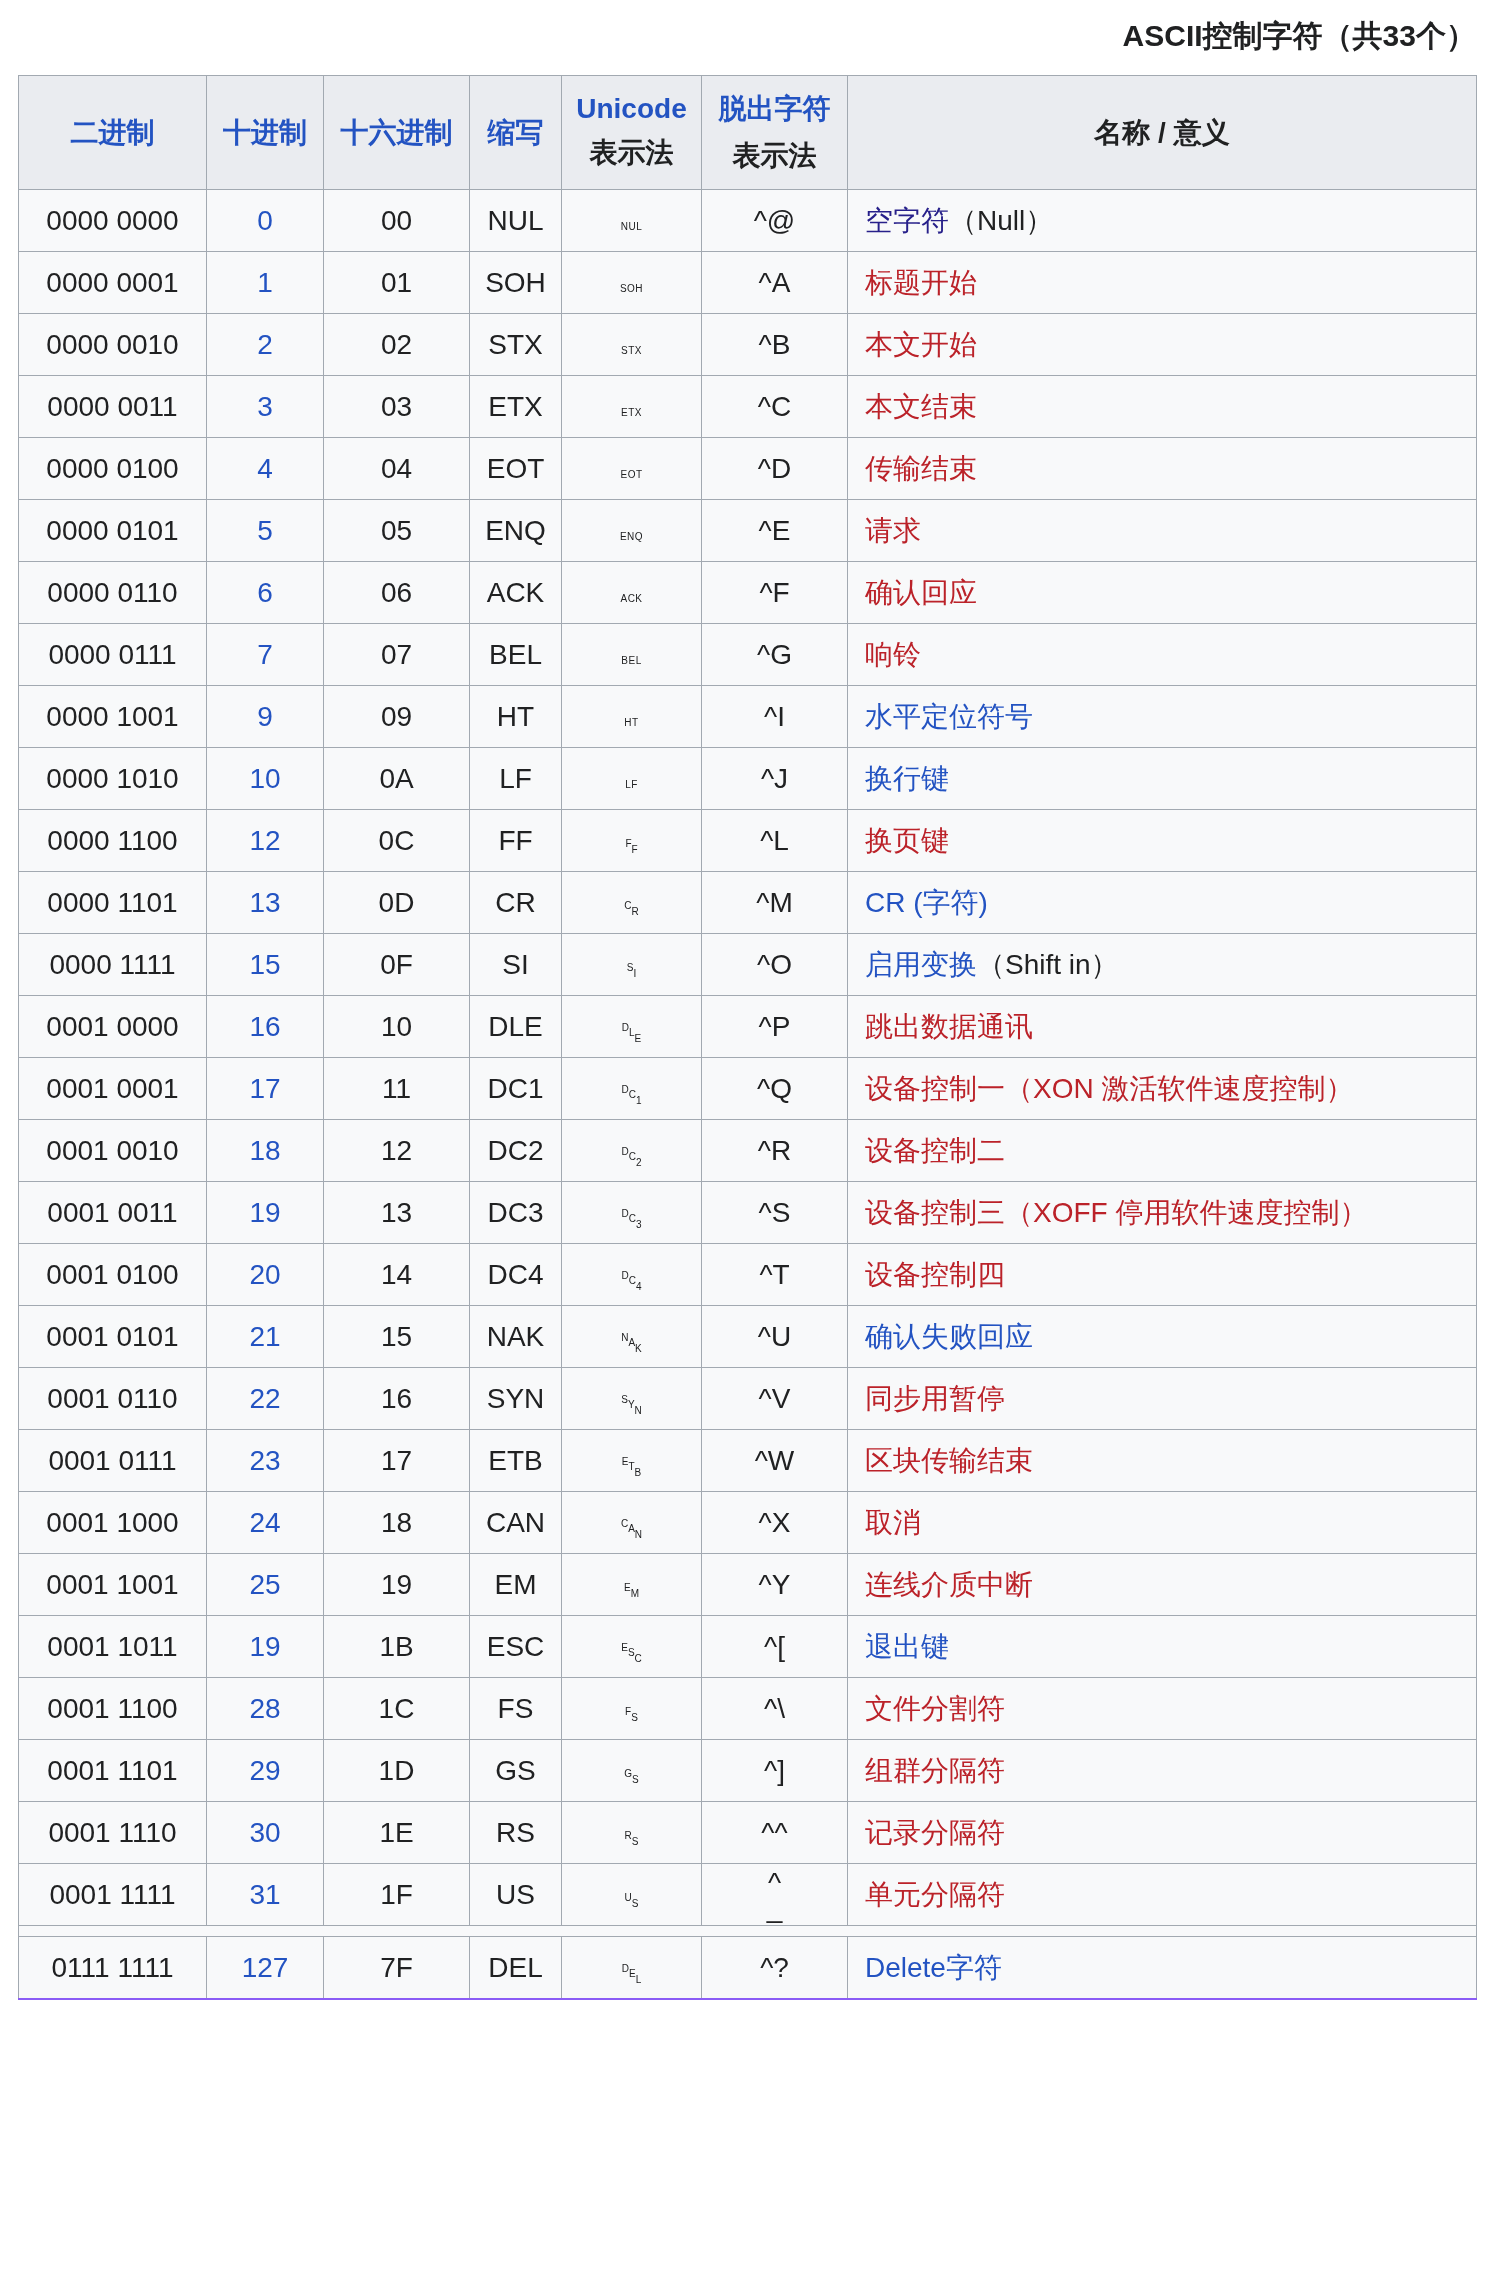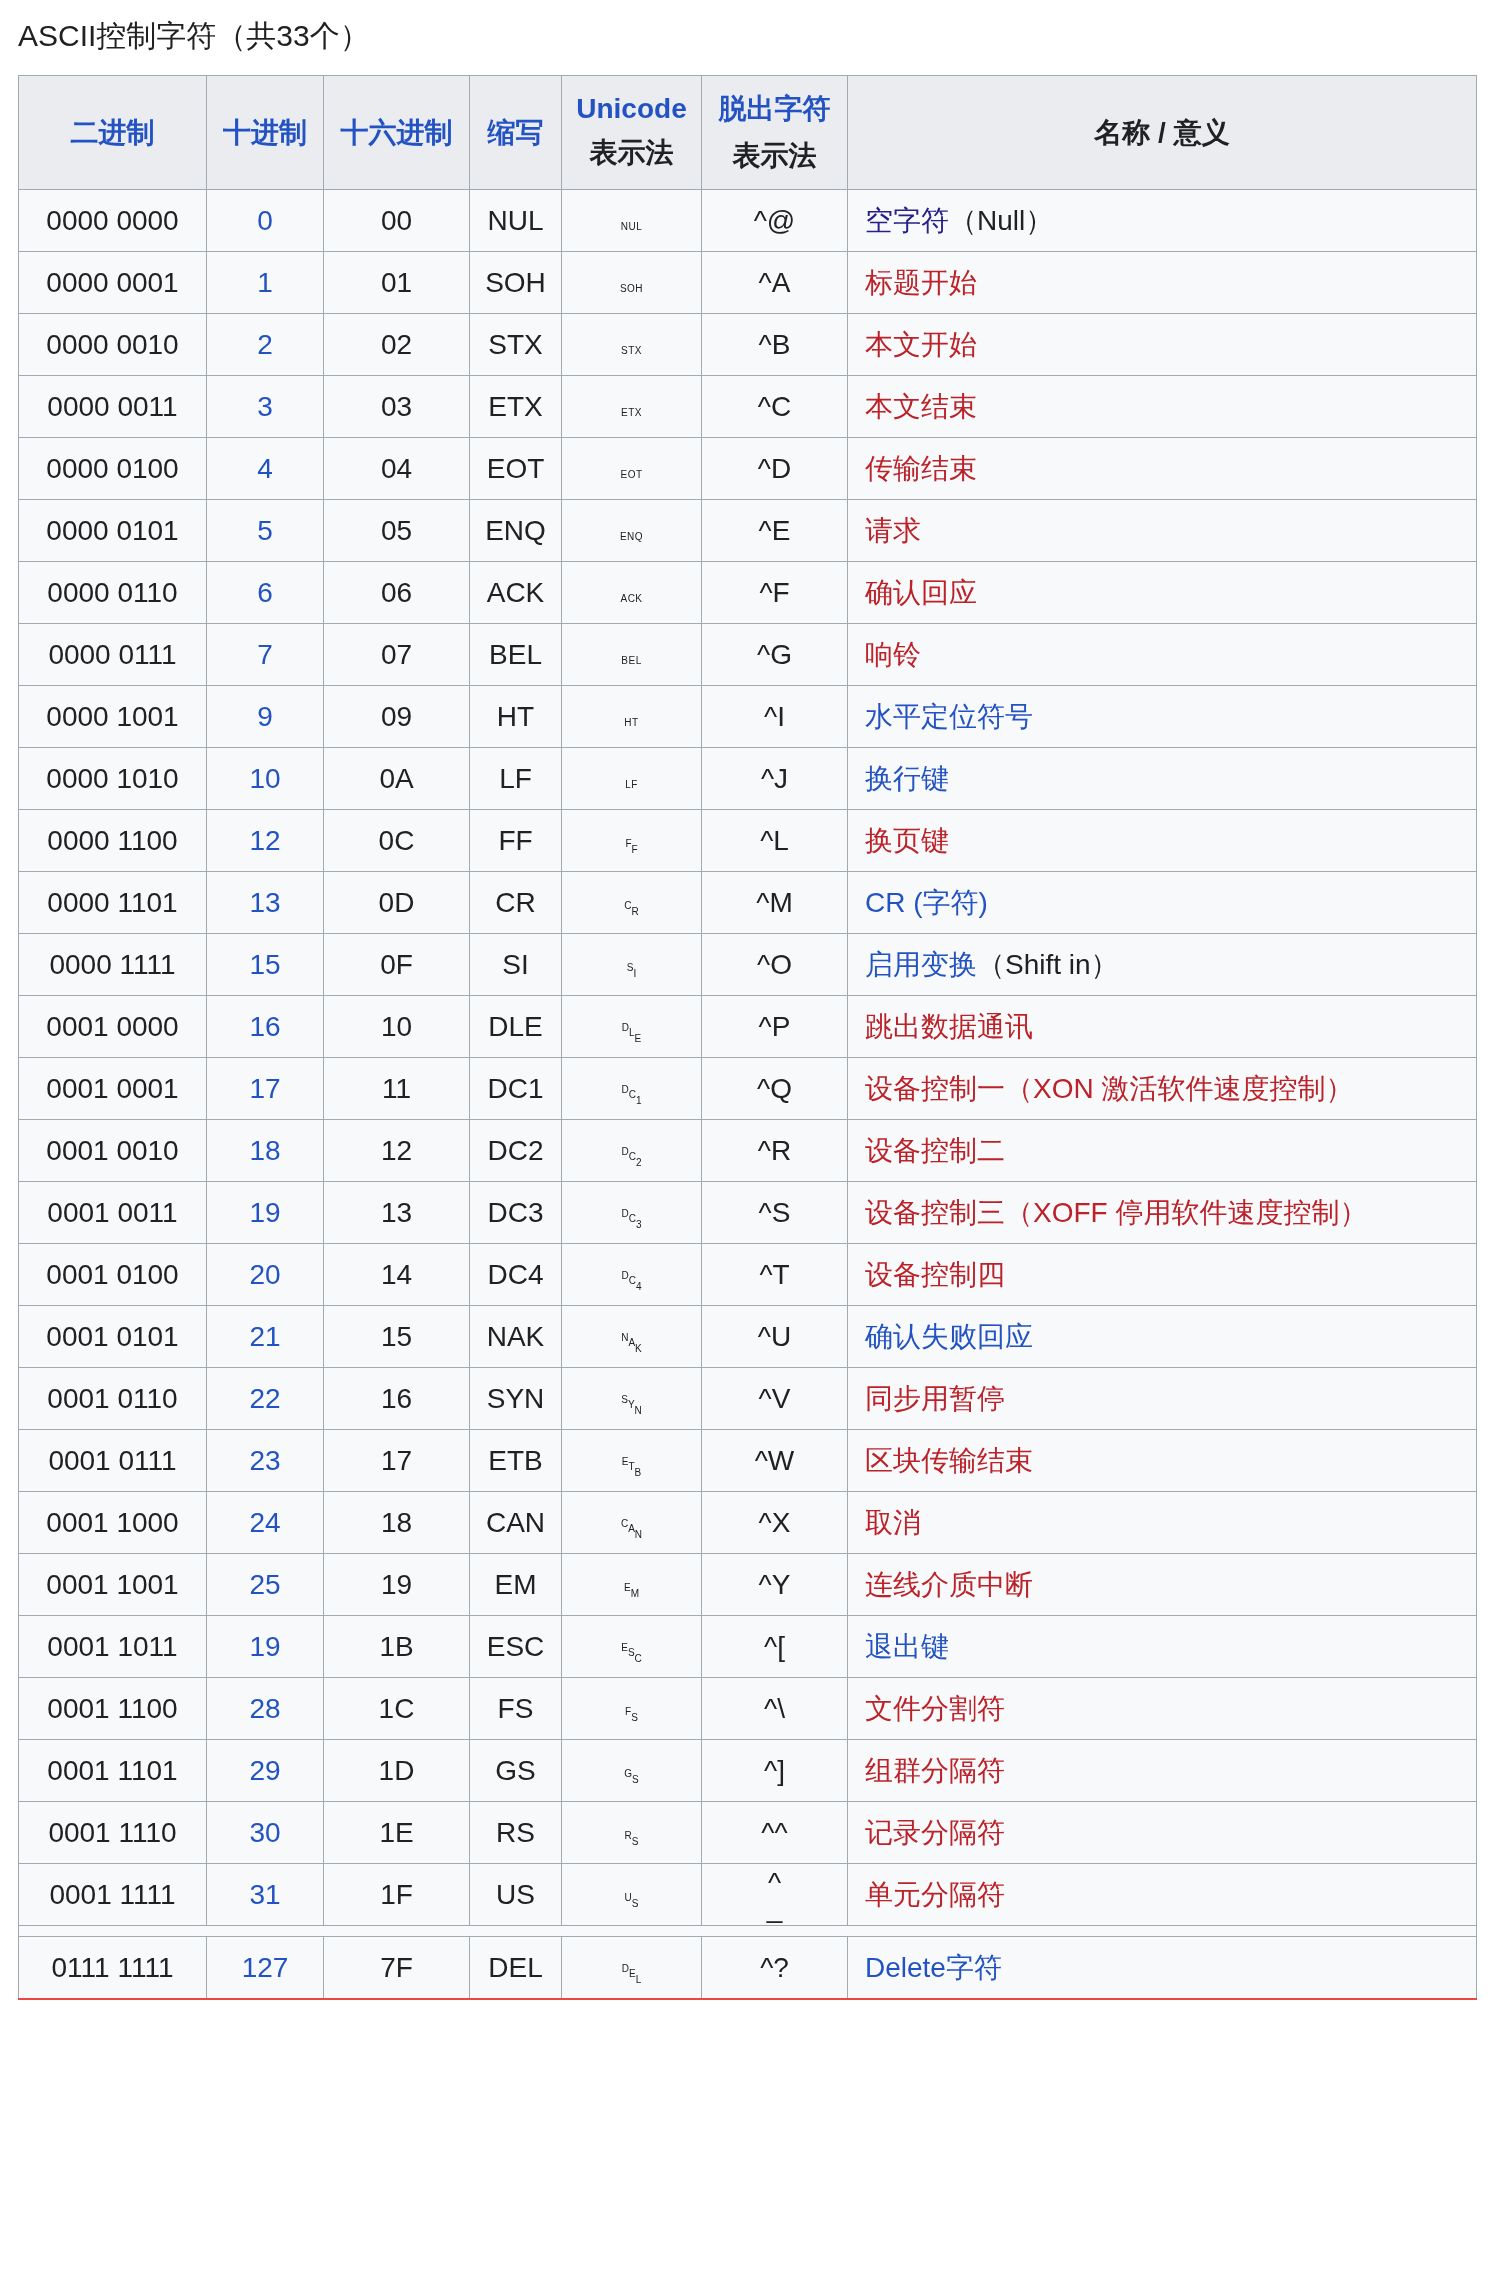--- a/index.html
+++ b/index.html
@@ -3,24 +3,24 @@
 <meta charset="utf-8">
 <style>
   :root{
     --link-blue:#2353c2; --link-visited:#27208a; --link-red:#bb2229;
     --text:#202122; --header-bg:#eaecf0; --cell-bg:#f8f9fa;
     --border:#a2a9b1; --page-bg:#ffffff;
   }
   html,body{margin:0;padding:0;background:var(--page-bg);
     font-family:"Liberation Sans","DejaVu Sans",sans-serif;color:var(--text);}
   .page{width:1498px;box-sizing:border-box;padding:8px 22px 20px 18px;}
-  .caption{width:1458px;text-align:left;font-weight:normal;font-size:30px;
+  .caption{width:1458px;text-align:right;font-weight:bold;font-size:30px;
     padding:8px 0 18px 0;color:var(--text);}
   table.ascii{border-collapse:collapse;table-layout:fixed;width:1458px;
-    background:var(--cell-bg);border:1px solid var(--border);border-bottom:2px solid #ef4444;}
+    background:var(--cell-bg);border:1px solid var(--border);border-bottom:2px solid #8b5cf6;}
   col.c1{width:188px}col.c2{width:117px}col.c3{width:146px}col.c4{width:92px}
   col.c5{width:140px}col.c6{width:146px}col.c7{width:629px}
   th,td{border:1px solid var(--border);vertical-align:middle;}
   th{background:var(--header-bg);height:113px;font-size:28px;font-weight:bold;
     text-align:center;padding:0 4px;}
   .hlink{color:var(--link-blue);}
   .hplain{color:var(--text);}
   .hsub{color:var(--text);margin-top:9px;font-weight:bold;font-size:28px;}
   td{height:61px;font-size:28px;text-align:center;color:var(--text);padding:0;}
   td.name{text-align:left;padding-left:17px;}

